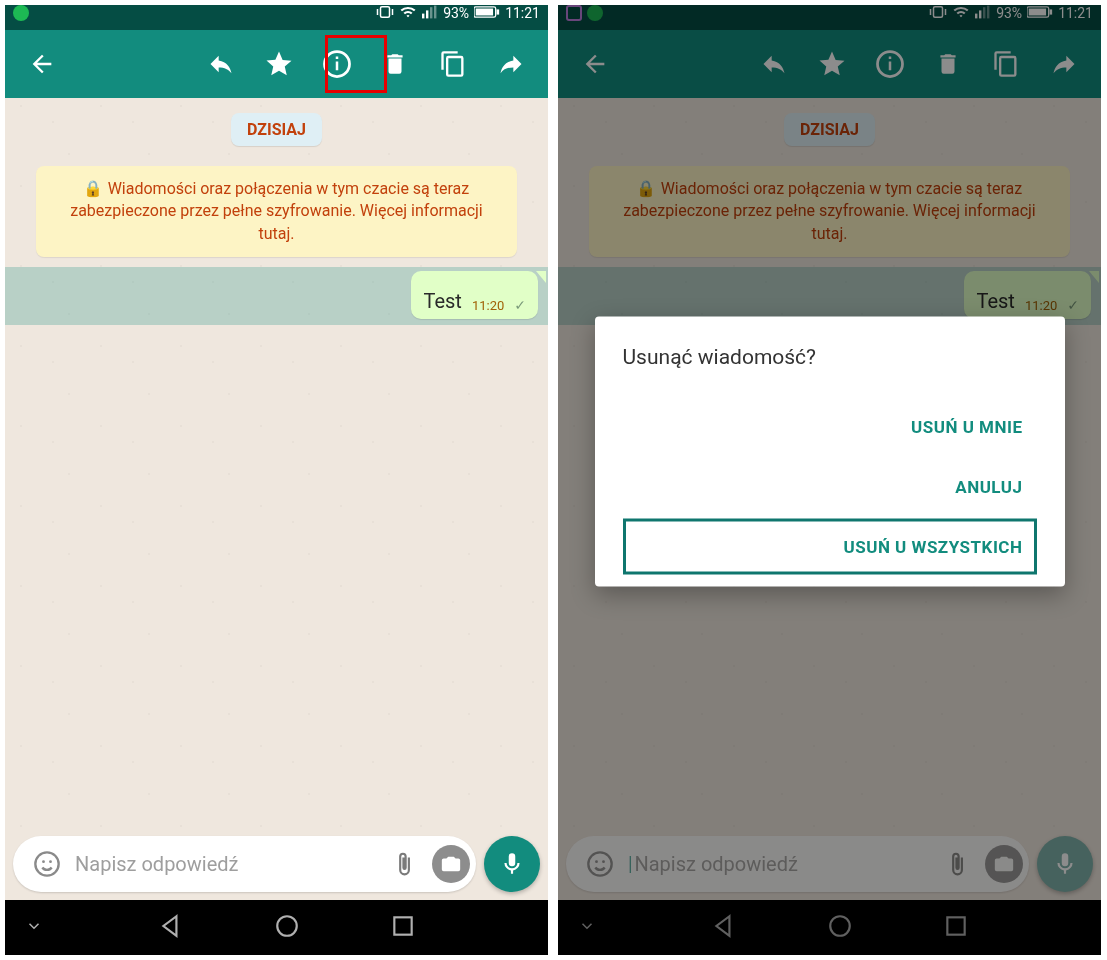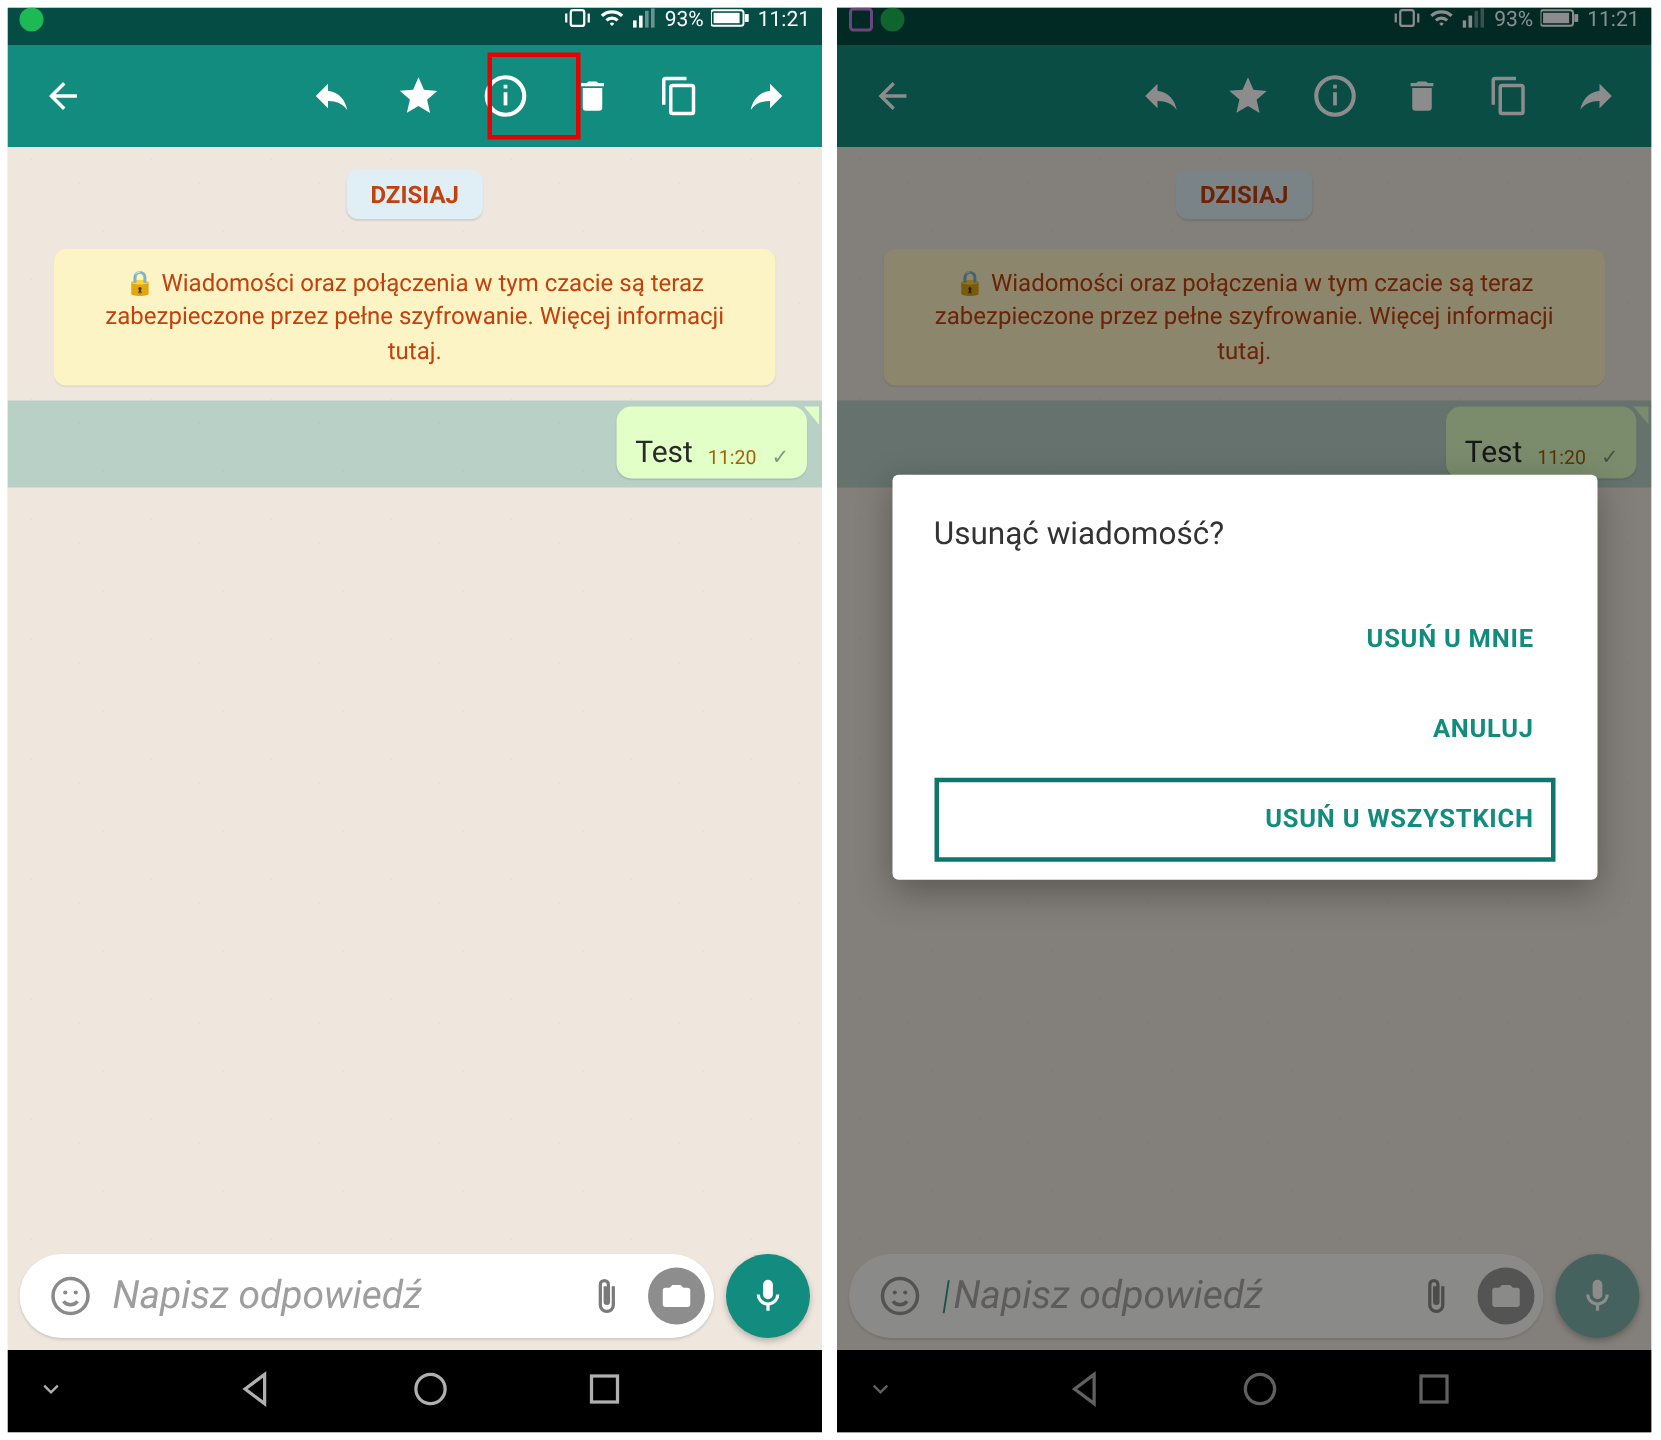--- a/index.html
+++ b/index.html
@@ -142,22 +142,21 @@
     height: 56px;
     display: flex;
     align-items: center;
     padding: 0 6px 0 14px;
     gap: 8px;
     box-shadow: 0 1px 2px rgba(0,0,0,0.15);
   }
   .input-placeholder {
     flex: 1;
     color: #9e9e9e;
-    font-size: 26px;
-    font-style: italic;
+    font-size: 20px;
   }
   .input-cursor {
     color: #128c7e;
     font-weight: 300;
     margin-right: 2px;
   }
   .circ-icon {
     width: 40px; height: 40px;
     display: flex; align-items: center; justify-content: center;
     color: #7a7a7a;

